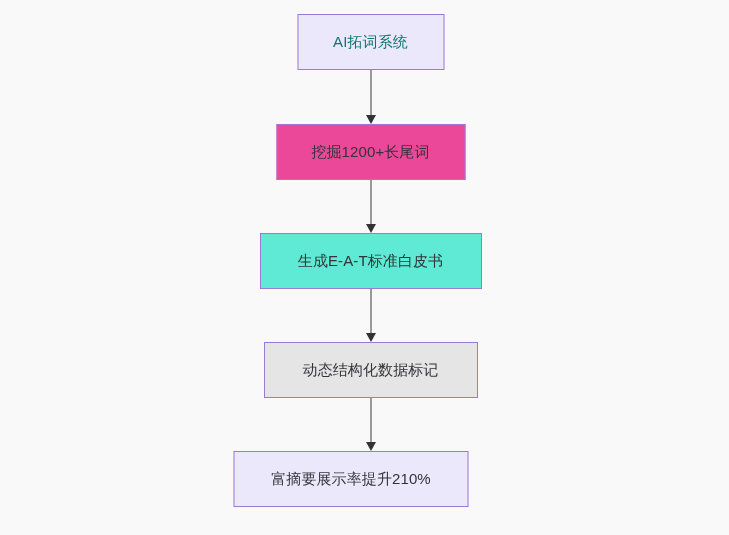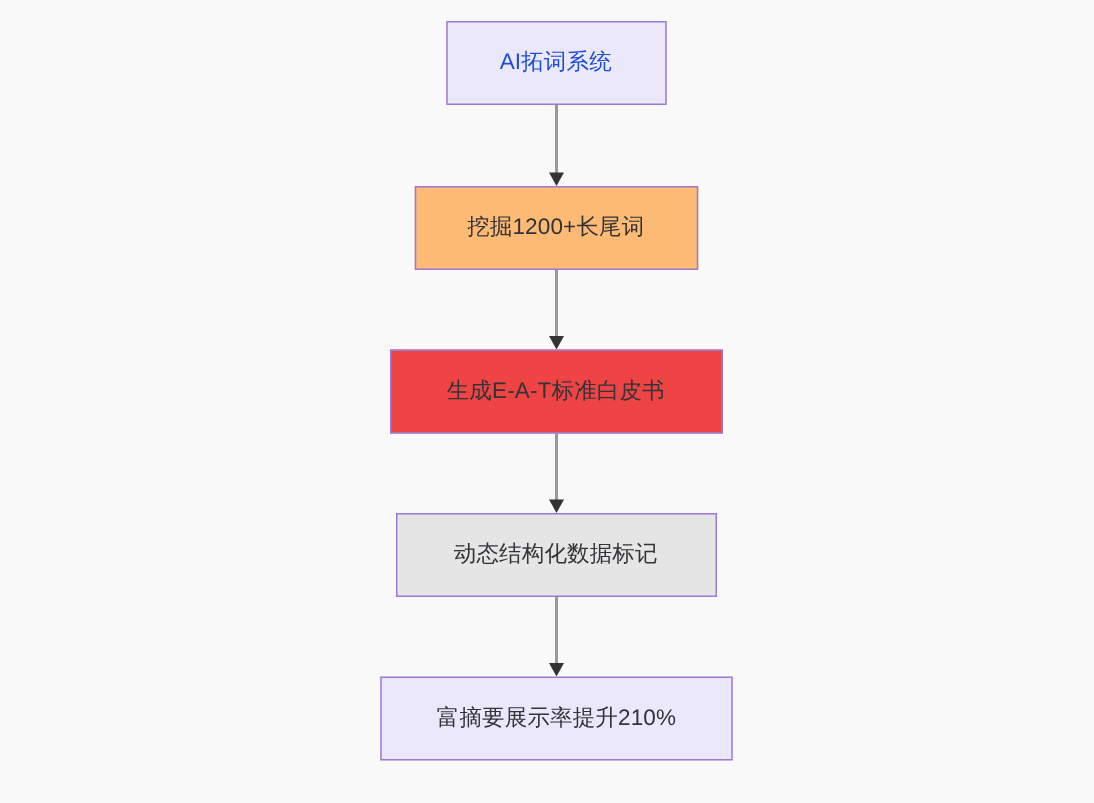--- a/index.html
+++ b/index.html
@@ -78,28 +78,28 @@
   <div class="edge" style="left: 370.5px; top: 289px; height: 53px;">
     <div class="edge-line" style="height: 46px; background: rgb(153, 153, 153);"></div>
     <div class="edge-head" style="border-top-color: rgb(51, 51, 51);"></div>
   </div>
   <div class="edge" style="left: 370.5px; top: 398px; height: 53px;">
     <div class="edge-line" style="height: 46px; background: rgb(153, 153, 153);"></div>
     <div class="edge-head" style="border-top-color: rgb(51, 51, 51);"></div>
   </div>
 
   <div class="node" style="left: 370.5px; top: 14px; width: 147px; background: rgb(236, 232, 252); border-color: rgb(157, 120, 212);">
-    <span class="node-label" style="color: #1d4ed8;">AI拓词系统</span>
+    <span class="node-label" style="color: #0f766e;">AI拓词系统</span>
   </div>
-  <div class="node" style="left: 370.5px; top: 124px; width: 189px; background: #fdba74; border-color: rgb(157, 120, 212);">
+  <div class="node" style="left: 370.5px; top: 124px; width: 189px; background: #ec4899; border-color: rgb(157, 120, 212);">
     <span class="node-label" style="color: rgb(51, 51, 56);">挖掘1200+长尾词</span>
   </div>
-  <div class="node" style="left: 370.5px; top: 233px; width: 222px; background: #ef4444; border-color: rgb(157, 120, 212);">
+  <div class="node" style="left: 370.5px; top: 233px; width: 222px; background: #5eead4; border-color: rgb(157, 120, 212);">
     <span class="node-label" style="color: rgb(51, 51, 56);">生成E-A-T标准白皮书</span>
   </div>
   <div class="node" style="left: 370.5px; top: 342px; width: 214px; background: #e5e5e5; border-color: rgb(157, 120, 212);">
     <span class="node-label" style="color: rgb(51, 51, 56);">动态结构化数据标记</span>
   </div>
-  <div class="node" style="left: 371px; top: 451px; width: 235px; background: rgb(236, 232, 252); border-color: rgb(157, 120, 212);">
+  <div class="node" style="left: 351px; top: 451px; width: 235px; background: rgb(236, 232, 252); border-color: rgb(157, 120, 212);">
     <span class="node-label" style="color: rgb(51, 51, 56);">富摘要展示率提升210%</span>
   </div>
 
 </div>
 
 </body></html>

